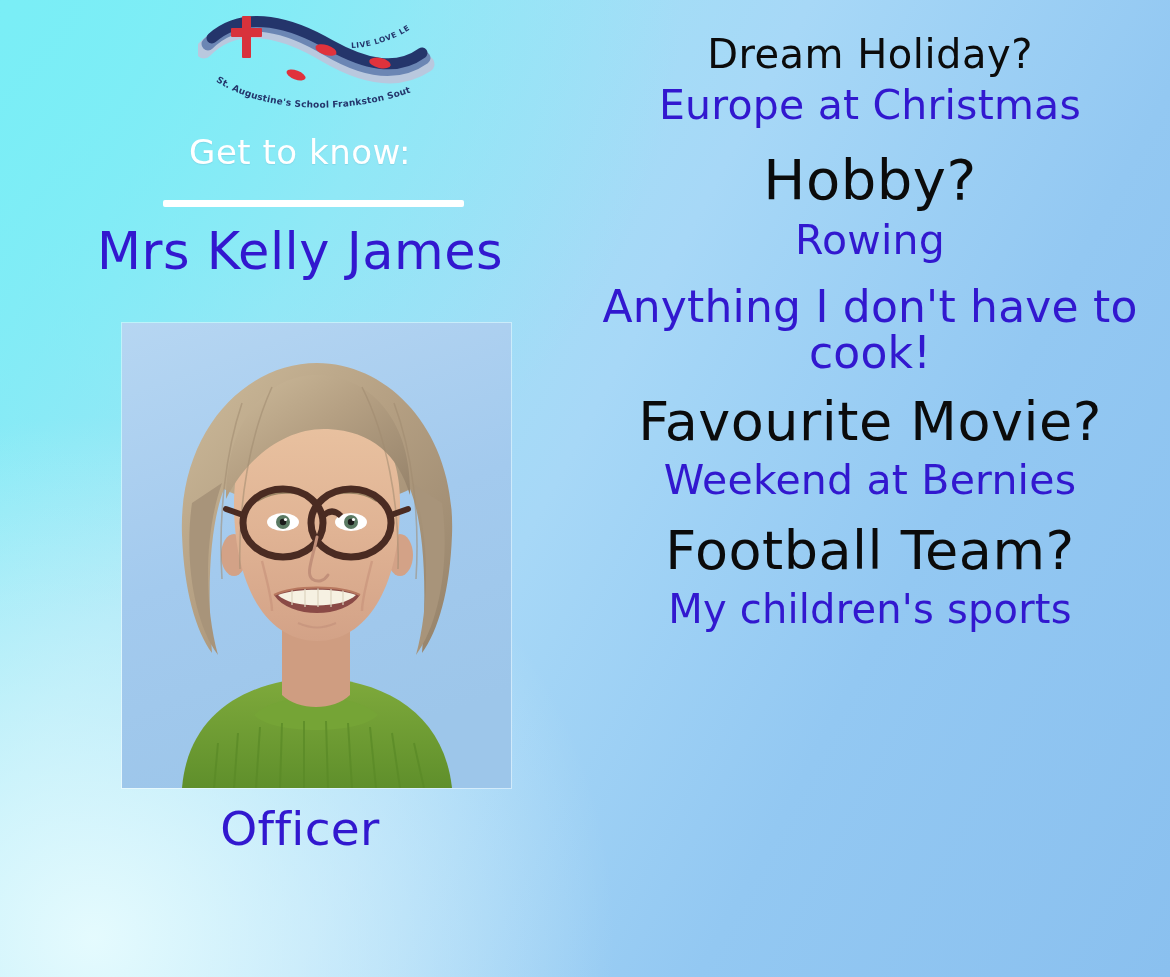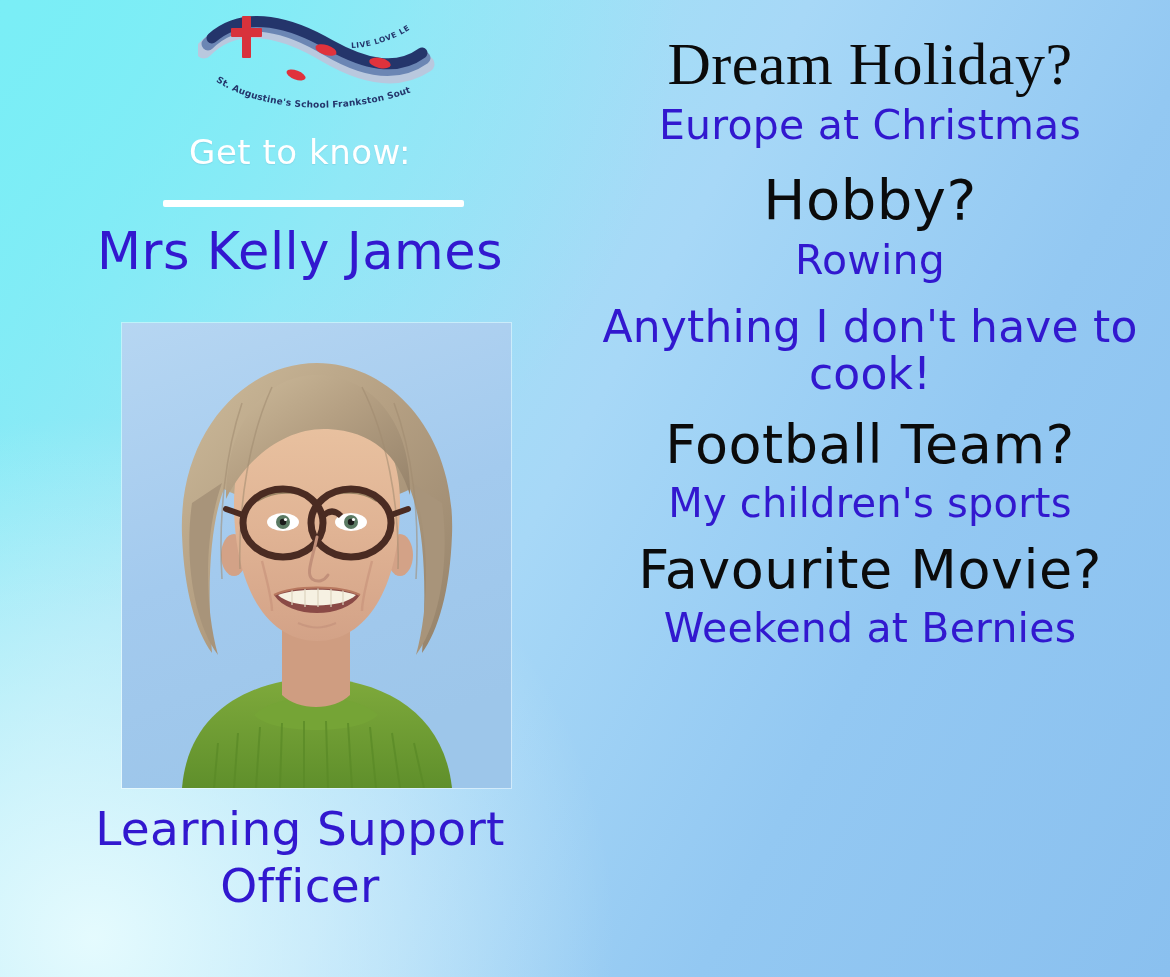--- a/index.html
+++ b/index.html
@@ -138,21 +138,21 @@
     display: block;
     color: #3218cf;
     font-family: "DejaVu Sans", sans-serif;
     font-weight: 400;
     line-height: 1.05;
     letter-spacing: 0.2px;
   }
 
   
   #qa-0 { margin-top: 18px; }
-  #qa-0 .qa-question { font-size: 60px; font-family: Liberation Serif, serif; }
+  #qa-0 .qa-question { font-size: 40px; }
   #qa-0 .qa-answer   { font-size: 41px; margin-top: 9px; }
 
   #qa-1 { margin-top: 24px; }
   #qa-1 .qa-question { font-size: 56px; }
   #qa-1 .qa-answer   { font-size: 41px; margin-top: 11px; }
 
   #qa-2 { margin-top: 22px; }
   #qa-2 .qa-question { font-size: 54px; }
   #qa-2 .qa-answer   { font-size: 44px; margin-top: 9px; }
 
@@ -310,45 +310,44 @@
 
           <path d="M140 238 C 146 262, 150 276, 150 288" stroke="#c9947c" stroke-width="2.4" fill="none" opacity="0.7"></path>
           <path d="M250 238 C 244 262, 240 276, 240 288" stroke="#c9947c" stroke-width="2.4" fill="none" opacity="0.7"></path>
 
           <path d="M176 300 C 190 306, 200 306, 214 300" stroke="#c2907a" stroke-width="2" fill="none" opacity="0.6"></path>
         </g>
       </svg>
     </div>
 
     <div id="person-role">
-      <span class="role-line">Learning Support</span>
       <span class="role-line">Officer</span>
     </div>
   </div>
 
   <div id="right-col">
 
     <div class="qa-block" id="qa-0">
       <span class="qa-question">Dream Holiday?</span>
       <span class="qa-answer">Europe at Christmas</span>
     </div>
 
     <div class="qa-block" id="qa-1">
       <span class="qa-question">Hobby?</span>
       <span class="qa-answer">Rowing</span>
     </div>
 
     <div class="qa-block" id="qa-2">
       <span class="qa-answer">Anything I don't have to cook!</span>
     </div>
 
+    <div class="qa-block" id="qa-4">
+      <span class="qa-question">Favourite Movie?</span>
+      <span class="qa-answer">Weekend at Bernies</span>
+    </div>
+
     <div class="qa-block" id="qa-3">
       <span class="qa-question">Football Team?</span>
       <span class="qa-answer">My children's sports</span>
     </div>
 
-    <div class="qa-block" id="qa-4">
-      <span class="qa-question">Favourite Movie?</span>
-      <span class="qa-answer">Weekend at Bernies</span>
-    </div>
-
   </div>
 </div>
 
 </body></html>

